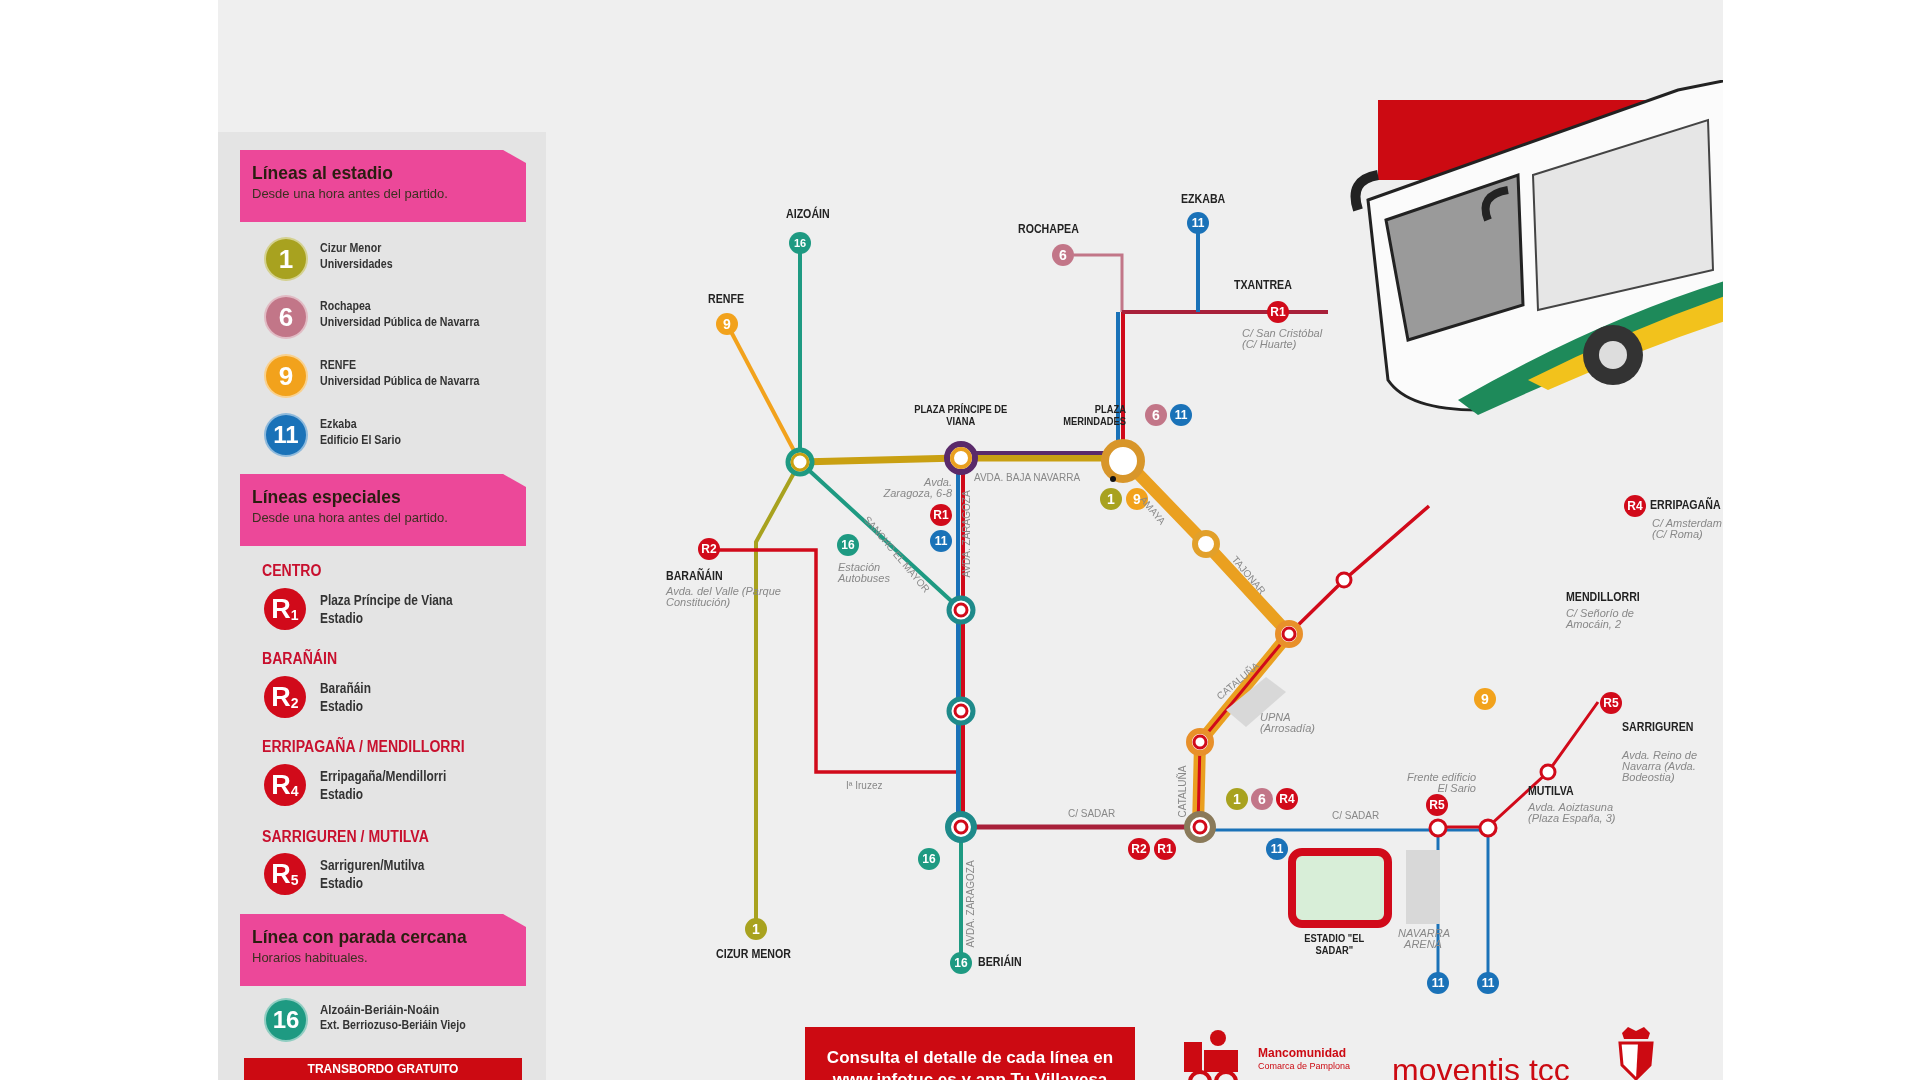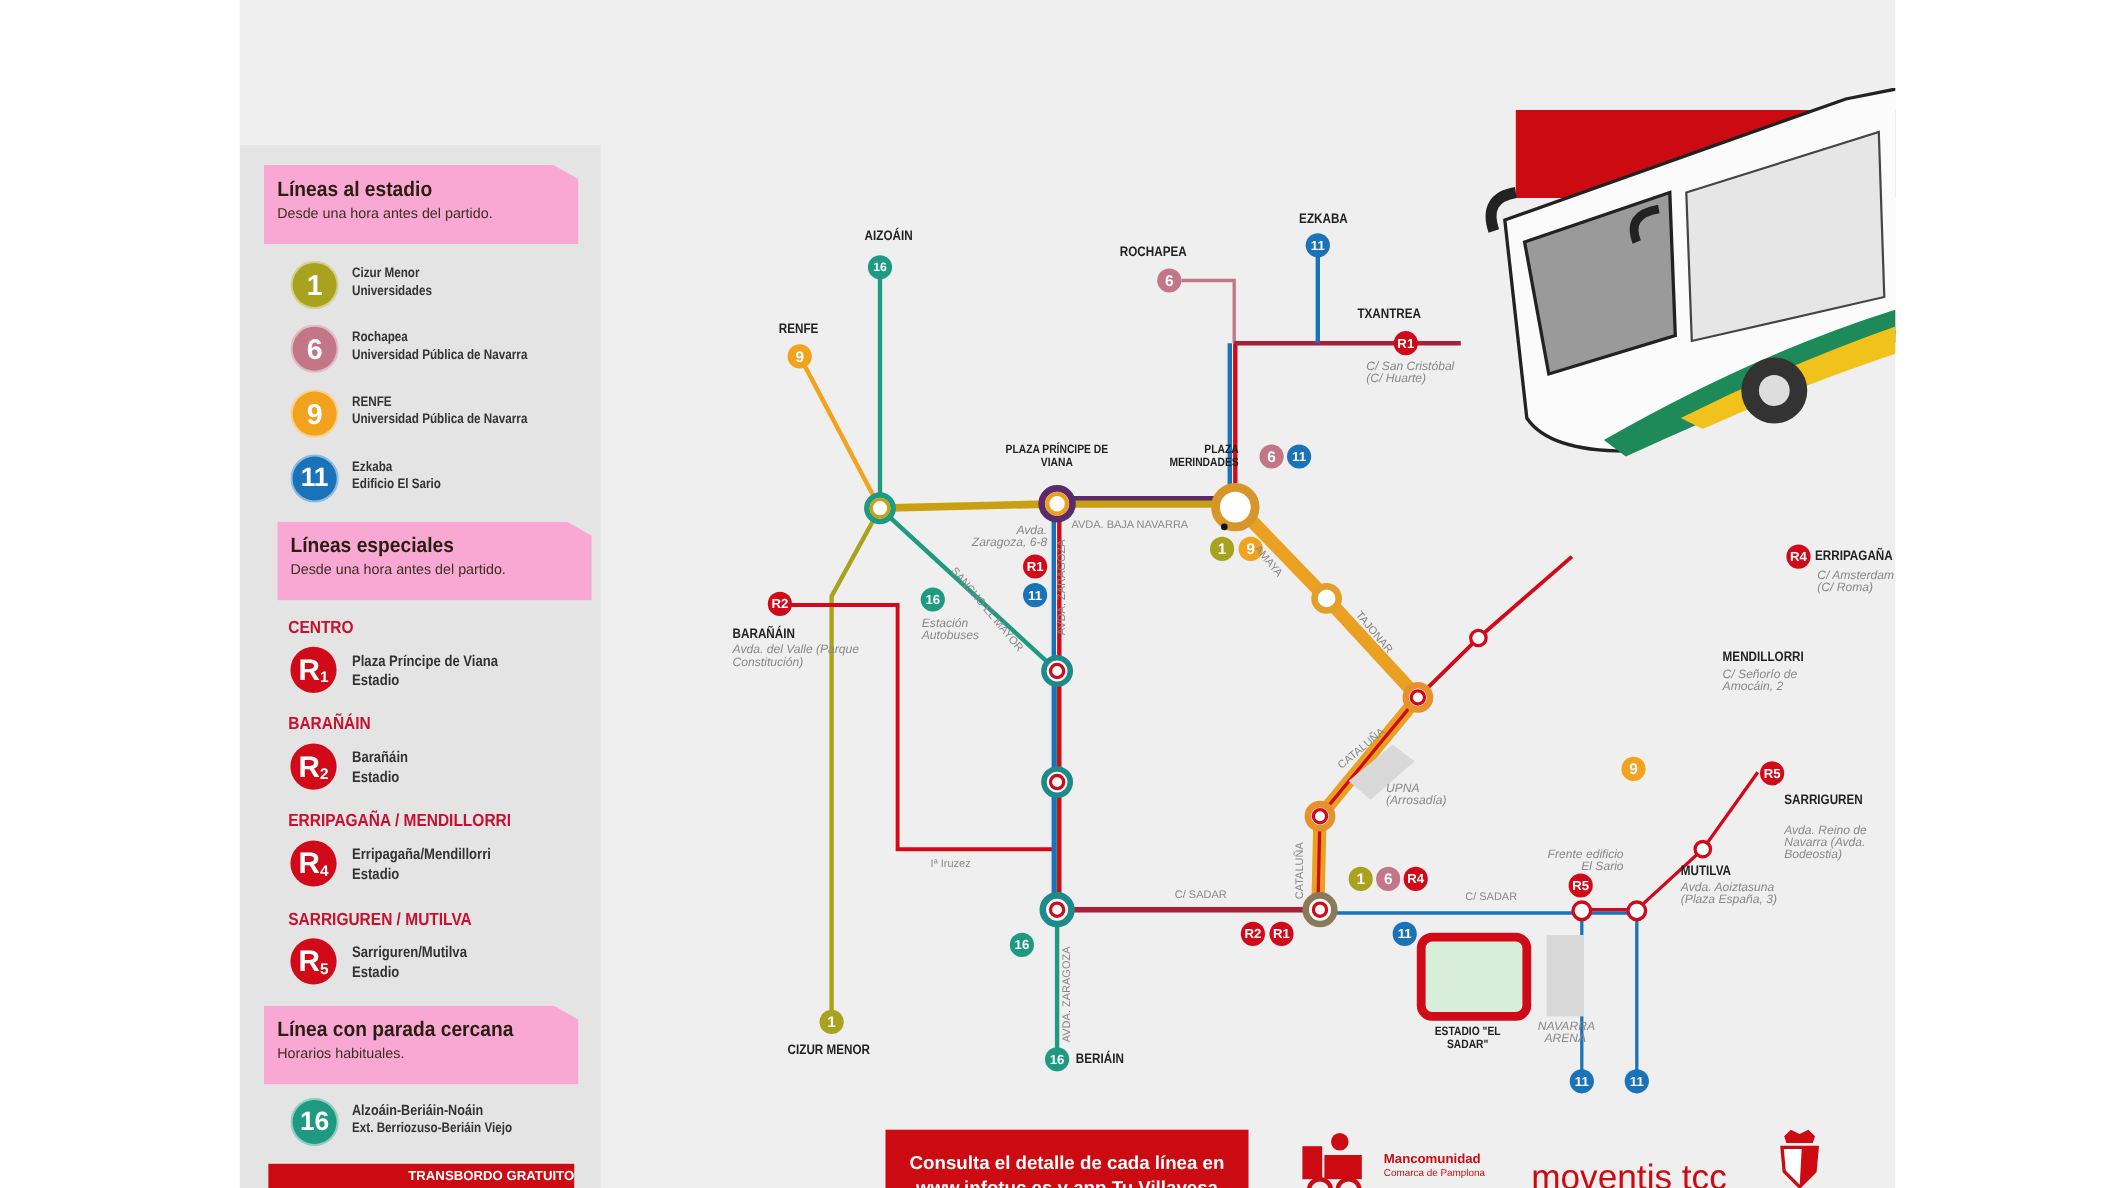--- a/index.html
+++ b/index.html
@@ -4,21 +4,21 @@
 <style>
   html, body { margin:0; padding:0; }
   body { width:1920px; height:1080px; background:#ffffff; position:relative; overflow:hidden; font-family:"Liberation Sans", sans-serif; }
   .poster { position:absolute; left:218px; top:0; width:1505px; height:1080px; background:#efefef; overflow:hidden; }
   .header { position:absolute; left:0; top:0; width:1505px; height:132px; background:#cc0a12; }
   .header-title { position:absolute; left:0; width:1505px; top:8px; text-align:center; color:#fff; font-weight:bold; font-size:52px; letter-spacing:-1px; transform:scaleX(0.86); }
   .header-sub { position:absolute; left:0; width:1505px; top:80px; text-align:center; color:#fff; font-weight:bold; font-size:29px; transform:scaleX(0.86); }
   .bus-logo { position:absolute; left:100px; top:10px; width:98px; height:98px; border:6px solid #fff; border-radius:50%; box-sizing:border-box; }
   .bus-tab { position:absolute; left:1160px; top:100px; width:345px; height:80px; background:#cc0a12; }
   .sidebar { position:absolute; left:0; top:132px; width:328px; height:948px; background:#e4e4e4; }
-  .yellow-box { position:absolute; left:22px; width:286px; background:#f9a8d4; clip-path:polygon(0 0, 92% 0, 100% 18%, 100% 100%, 0 100%); }
+  .yellow-box { position:absolute; left:22px; width:286px; background:#ec4899; clip-path:polygon(0 0, 92% 0, 100% 18%, 100% 100%, 0 100%); }
   .yb-title { position:absolute; left:12px; top:12px; font-size:19px; font-weight:bold; color:#2a1e10; transform:scaleX(0.92); transform-origin:left; white-space:nowrap; }
   .yb-sub { position:absolute; left:12px; top:36px; font-size:13px; color:#3b3020; white-space:nowrap; }
   .leg { position:absolute; left:46px; height:44px; width:270px; }
   .leg .num { position:absolute; left:0; top:0; width:40px; height:40px; border-radius:50%; color:#fff; font-weight:bold; font-size:26px; line-height:40px; text-align:center; border:2px solid rgba(255,255,255,0.5); box-sizing:content-box; }
   .leg .t1, .leg .t2 { position:absolute; left:56px; font-size:12.5px; font-weight:bold; color:#333; white-space:nowrap; transform:scaleX(0.85); transform-origin:left; }
   .leg .t1 { top:4px; } .leg .t2 { top:20px; }
   .cat { position:absolute; left:44px; font-size:16px; font-weight:bold; color:#c8102e; white-space:nowrap; transform:scaleX(0.88); transform-origin:left; }
   .rnum { position:absolute; left:0; top:0; width:42px; height:42px; border-radius:50%; background:#d10a1a; color:#fff; font-weight:bold; font-size:27px; line-height:42px; text-align:center; }
   .rnum sub { font-size:14px; vertical-align:baseline; position:relative; top:2px; }
   .free-bar { position:absolute; left:26px; top:1058px; width:278px; height:40px; background:#cc0a12; }
@@ -57,21 +57,21 @@
       <div class="num" style="background:#f2a21c;">9</div>
       <div class="t1">RENFE</div>
       <div class="t2">Universidad Pública de Navarra</div>
     </div>
     <div class="leg" style="top:281px;">
       <div class="num" style="background:#1a72b8;font-size:24px;">11</div>
       <div class="t1">Ezkaba</div>
       <div class="t2">Edificio El Sario</div>
     </div>
 
-    <div class="yellow-box" style="top:342px;height:72px;margin-left:12px;">
+    <div class="yellow-box" style="top:342px;height:72px;">
       <div class="yb-title">Líneas especiales</div>
       <div class="yb-sub">Desde una hora antes del partido.</div>
     </div>
 
     <div class="cat" style="top:430px;">CENTRO</div>
     <div class="leg" style="top:456px;">
       <div class="rnum"><span>R</span><sub>1</sub></div>
       <div class="t1" style="font-size:14px;">Plaza Príncipe de Viana</div>
       <div class="t2" style="font-size:14px;top:22px;">Estadio</div>
     </div>
@@ -101,21 +101,21 @@
       <div class="yb-title">Línea con parada cercana</div>
       <div class="yb-sub">Horarios habituales.</div>
     </div>
     <div class="leg" style="top:866px;">
       <div class="num" style="background:#1e9a82;font-size:24px;">16</div>
       <div class="t1" style="font-size:13.5px;">Alzoáin-Beriáin-Noáin</div>
       <div class="t2">Ext. Berriozuso-Beriáin Viejo</div>
     </div>
   </div>
   <div class="free-bar">
-    <div style="color:#fff;font-size:12px;font-weight:bold;text-align:right;padding-top:4px;">TRANSBORDO GRATUITO</div>
+    <div style="color:#fff;font-size:12px;font-weight:bold;text-align:center;padding-top:4px;">TRANSBORDO GRATUITO</div>
   </div>
 
   <div class="bus-tab"></div>
   <svg style="position:absolute;left:1130px;top:80px;" width="380" height="370" viewBox="0 0 380 370">
     <path d="M20 120 L330 10 L380 0 L380 220 L130 330 Q60 330 40 300 Z" fill="#fbfbfb" stroke="#222" stroke-width="3"></path>
     <path d="M38 140 L170 95 L175 225 L60 260 Z" fill="#9a9a9a" stroke="#222" stroke-width="3"></path>
     <path d="M185 95 L360 40 L365 190 L190 230 Z" fill="#e6e6e6" stroke="#444" stroke-width="2"></path>
     <path d="M110 320 Q250 240 380 200 L380 230 Q250 280 130 335 Z" fill="#1e8a5a"></path>
     <path d="M180 300 Q280 250 380 215 L380 240 Q290 270 200 310 Z" fill="#f2c21c"></path>
     <circle cx="265" cy="275" r="30" fill="#333"></circle>

